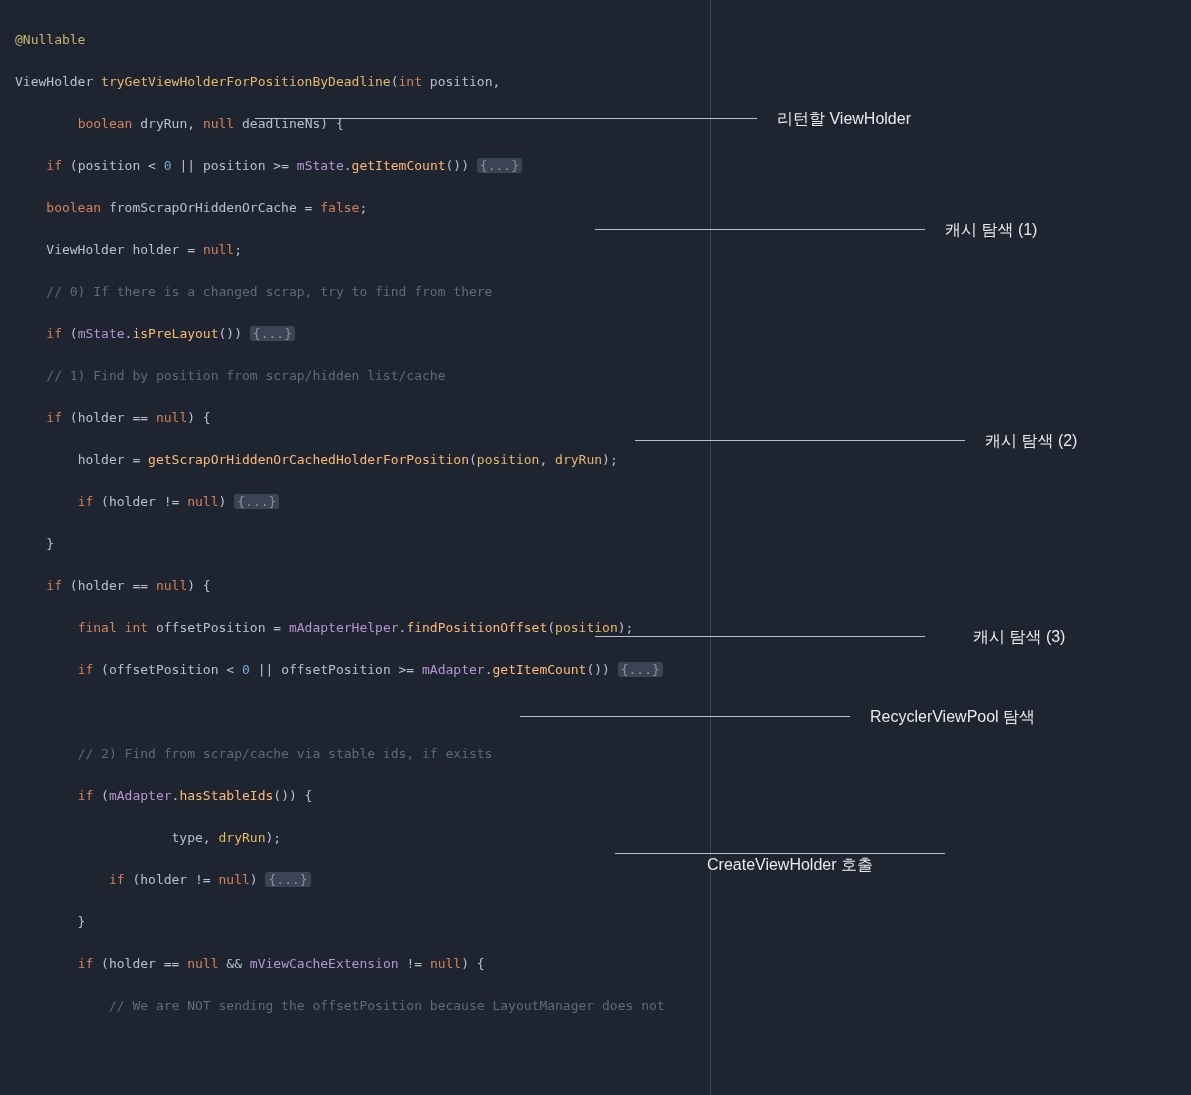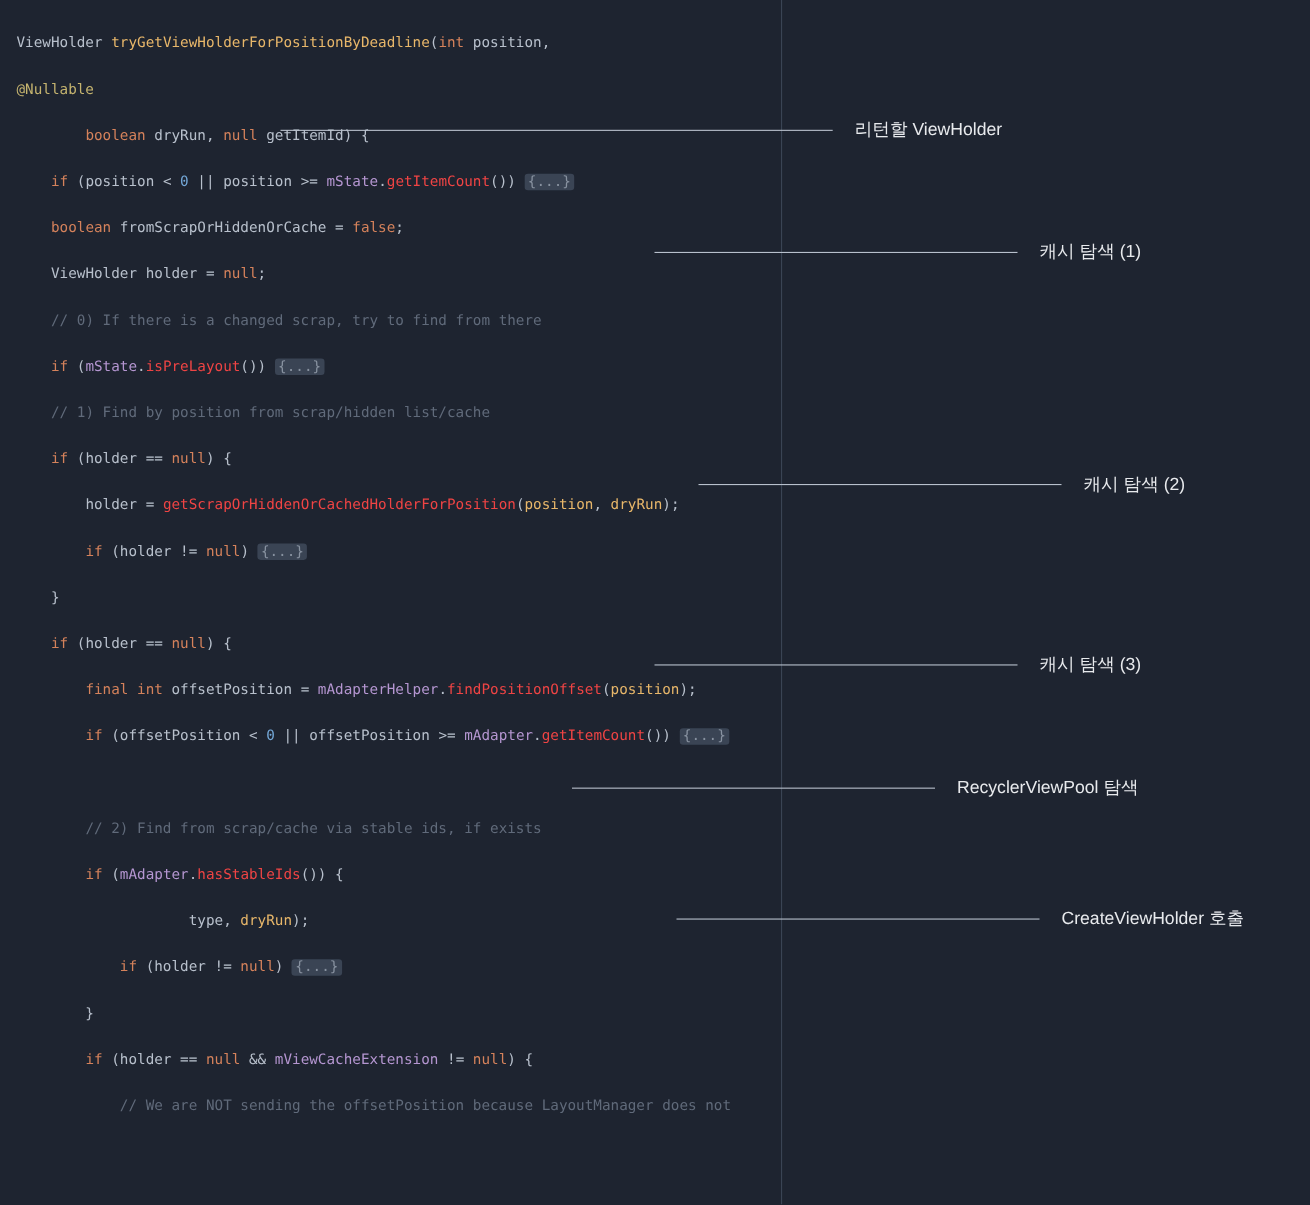--- a/index.html
+++ b/index.html
@@ -46,36 +46,36 @@
     top: 0;
     width: 1px;
     height: 1095px;
     background: #3a4454;
   }
   
   .ann { color: #c5b46f; } 
   .fn-decl { color: #e8b76a; } 
   .kw { color: #d5825b; } 
   .num { color: #74a8d8; }
-  .par { color: #ef4444; } 
+  .par { color: #fdba74; } 
   .fld { color: #b596d1; } 
   .cmt { color: #606a7a; } 
   .fold { background: #3a4454; color: #8892a0; border-radius: 3px; padding: 0 3px; }
   .plain { color: #b8c0cc; }
   .cline { display: block; height: 21px; }
 </style>
 </head>
 <body>
 
 <div class="vline"></div>
 
 <div class="code-area">
+<span class="cline"><span class="ann">@Nullable</span></span>
 <span class="cline"><span class="plain">ViewHolder</span> <span class="fn-decl">tryGetViewHolderForPositionByDeadline</span>(<span class="kw">int</span> <span class="plain">position</span>,</span>
-<span class="cline"><span class="ann">@Nullable</span></span>
-<span class="cline">        <span class="kw">boolean</span> <span class="plain">dryRun</span>, <span class="kw">null</span> <span class="plain">getItemId</span>) {</span>
+<span class="cline">        <span class="kw">boolean</span> <span class="plain">dryRun</span>, <span class="kw">null</span> <span class="plain">deadlineNs</span>) {</span>
 <span class="cline">    <span class="kw">if</span> (<span class="plain">position</span> &lt; <span class="num">0</span> || <span class="plain">position</span> &gt;= <span class="fld">mState</span>.<span class="par">getItemCount</span>()) <span class="fold">{...}</span></span>
 <span class="cline">    <span class="kw">boolean</span> <span class="plain">fromScrapOrHiddenOrCache</span> = <span class="kw">false</span>;</span>
 <span class="cline">    <span class="plain">ViewHolder</span> <span class="plain">holder</span> = <span class="kw">null</span>;</span>
 <span class="cline">    <span class="cmt">// 0) If there is a changed scrap, try to find from there</span></span>
 <span class="cline">    <span class="kw">if</span> (<span class="fld">mState</span>.<span class="par">isPreLayout</span>()) <span class="fold">{...}</span></span>
 <span class="cline">    <span class="cmt">// 1) Find by position from scrap/hidden list/cache</span></span>
 <span class="cline">    <span class="kw">if</span> (<span class="plain">holder</span> == <span class="kw">null</span>) {</span>
 <span class="cline">        <span class="plain">holder</span> = <span class="par">getScrapOrHiddenOrCachedHolderForPosition</span>(<span class="fn-decl">position</span>, <span class="fn-decl">dryRun</span>);</span>
 <span class="cline">        <span class="kw">if</span> (<span class="plain">holder</span> != <span class="kw">null</span>) <span class="fold">{...}</span></span>
 <span class="cline">    }</span>
@@ -122,25 +122,25 @@
     <span>리턴할 ViewHolder</span>
   </div>
   <div class="annot" style="left:-115px; top:219px;text-align:right;">
     <div class="annot-line" style="width:330px;"></div>
     <span>캐시 탐색 (1)</span>
   </div>
   <div class="annot" style="left:-75px; top:430px;">
     <div class="annot-line" style="width:330px;"></div>
     <span>캐시 탐색 (2)</span>
   </div>
-  <div class="annot" style="left:-115px; top:594px;">
+  <div class="annot" style="left:-115px; top:626px;gap:28px;">
     <div class="annot-line" style="width:330px;"></div>
     <span>캐시 탐색 (3)</span>
   </div>
   <div class="annot" style="left:-190px; top:706px;">
     <div class="annot-line" style="width:330px;"></div>
     <span>RecyclerViewPool 탐색</span>
   </div>
-  <div class="annot" style="left:-95px; top:825px;">
+  <div class="annot" style="left:-95px; top:853px;flex-direction:column;">
     <div class="annot-line" style="width:330px;"></div>
     <span>CreateViewHolder 호출</span>
   </div>
 </div>
 
 </body></html>

